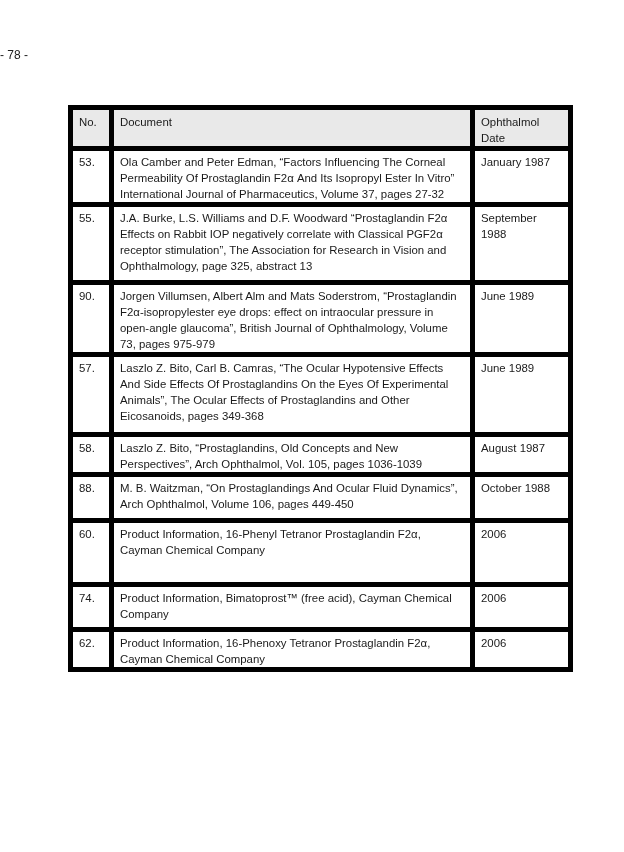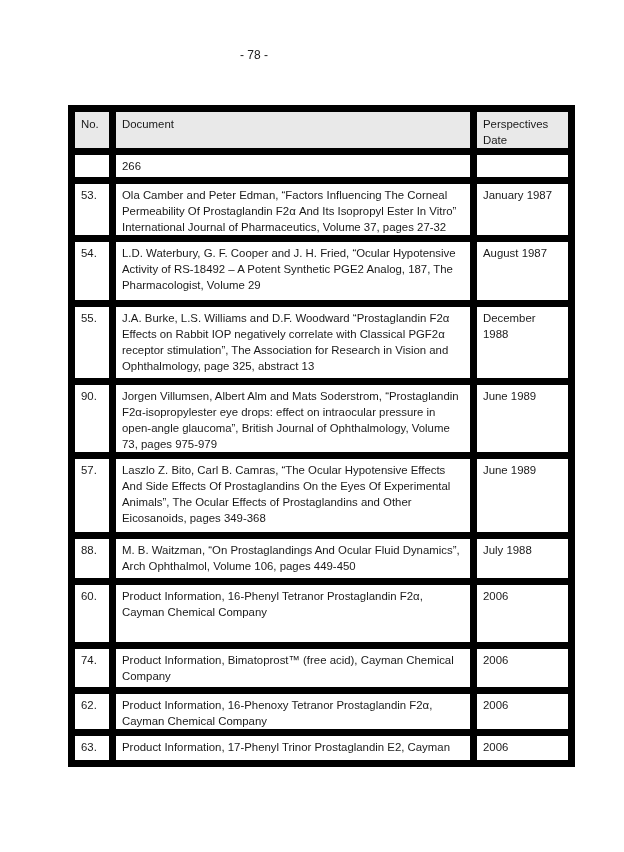--- a/index.html
+++ b/index.html
@@ -1,30 +1,30 @@
 <!DOCTYPE html>
 <html><head>
   <meta charset="utf-8">
   <style>
     html, body { margin: 0; padding: 0; }
     body {
       width: 624px; height: 852px; background: #ffffff; position: relative; overflow: hidden;
       font-family: "Liberation Sans", sans-serif; color: #1a1a1a;
     }
     .page-number {
-      position: absolute; top: 48px; left: 0; width: 508px; text-align: center;
+      position: absolute; top: 48px; left: 0; width: 508px; text-align: left;
       font-size: 12px; color: #222;
     }
     table.refs {
       position: absolute; left: 68px; top: 105px; width: 500px;
       border-collapse: collapse; table-layout: fixed;
       font-size: 11.4px; line-height: 16px;
     }
     table.refs td, table.refs th {
-      border: 7px solid #000000; vertical-align: top; text-align: left;
+      border: 5px solid #000000; vertical-align: top; text-align: left;
       padding: 3px 6px 0 6px; font-weight: normal;
     }
     table.refs th { background: #e9e9e9; height: 25px; padding-top: 4px; }
     col.c-no { width: 41px; }
     col.c-doc { width: 361px; }
     col.c-date { width: 98px; }
     td.no { text-align: center; padding-left: 2px; padding-right: 2px; margin-left: 22px; }
     th.no { text-align: center; }
   </style>
 </head>
@@ -35,73 +35,63 @@
 <table class="refs">
   <colgroup>
       <col class="c-no">
       <col class="c-doc">
       <col class="c-date">
     </colgroup>
   <thead>
     <tr>
       <th class="no">No.</th>
       <th>Document</th>
-      <th>Perspectives Date</th>
+      <th>Ophthalmol Date</th>
     </tr>
   </thead>
   <tbody>
-    <tr style="height:29px">
-      <td class="no"></td>
-      <td>266</td>
-      <td></td>
-    </tr>
     <tr style="height:56px">
       <td class="no">53.</td>
       <td>Ola Camber and Peter Edman, “Factors Influencing The Corneal Permeability Of Prostaglandin F2α And Its Isopropyl Ester In Vitro” International Journal of Pharmaceutics, Volume 37, pages 27-32</td>
       <td>January 1987</td>
     </tr>
-    <tr style="height:65px">
-      <td class="no">54.</td>
-      <td>L.D. Waterbury, G. F. Cooper and J. H. Fried, “Ocular Hypotensive Activity of RS-18492 – A Potent Synthetic PGE2 Analog, 187, The Pharmacologist, Volume 29</td>
-      <td>August 1987</td>
-    </tr>
     <tr style="height:78px">
       <td class="no">55.</td>
       <td>J.A. Burke, L.S. Williams and D.F. Woodward “Prostaglandin F2α Effects on Rabbit IOP negatively correlate with Classical PGF2α receptor stimulation”, The Association for Research in Vision and Ophthalmology, page 325, abstract 13</td>
-      <td>December 1988</td>
+      <td>September 1988</td>
     </tr>
     <tr style="height:71px">
       <td class="no">90.</td>
       <td>Jorgen Villumsen, Albert Alm and Mats Soderstrom, “Prostaglandin F2α-isopropylester eye drops: effect on intraocular pressure in open-angle glaucoma”, British Journal of Ophthalmology, Volume 73, pages 975-979</td>
       <td>June 1989</td>
     </tr>
     <tr style="height:80px">
       <td class="no">57.</td>
       <td>Laszlo Z. Bito, Carl B. Camras, “The Ocular Hypotensive Effects And Side Effects Of Prostaglandins On the Eyes Of Experimental Animals”, The Ocular Effects of Prostaglandins and Other Eicosanoids, pages 349-368</td>
       <td>June 1989</td>
     </tr>
+    <tr style="height:40px">
+      <td class="no">58.</td>
+      <td>Laszlo Z. Bito, “Prostaglandins, Old Concepts and New Perspectives”, Arch Ophthalmol, Vol. 105, pages 1036-1039</td>
+      <td>August 1987</td>
+    </tr>
     <tr style="height:46px">
       <td class="no">88.</td>
       <td>M. B. Waitzman, “On Prostaglandings And Ocular Fluid Dynamics”, Arch Ophthalmol, Volume 106, pages 449-450</td>
-      <td>July 1988</td>
+      <td>October 1988</td>
     </tr>
     <tr style="height:64px">
       <td class="no">60.</td>
       <td>Product Information, 16-Phenyl Tetranor Prostaglandin F2α, Cayman Chemical Company</td>
       <td>2006</td>
     </tr>
     <tr style="height:45px">
       <td class="no">74.</td>
       <td>Product Information, Bimatoprost™ (free acid), Cayman Chemical Company</td>
       <td>2006</td>
     </tr>
     <tr style="height:31px">
       <td class="no">62.</td>
       <td>Product Information, 16-Phenoxy Tetranor Prostaglandin F2α, Cayman Chemical Company</td>
       <td>2006</td>
     </tr>
-    <tr style="height:31px">
-      <td class="no">63.</td>
-      <td>Product Information, 17-Phenyl Trinor Prostaglandin E2, Cayman</td>
-      <td>2006</td>
-    </tr>
   </tbody>
 </table>
 
 </body></html>

